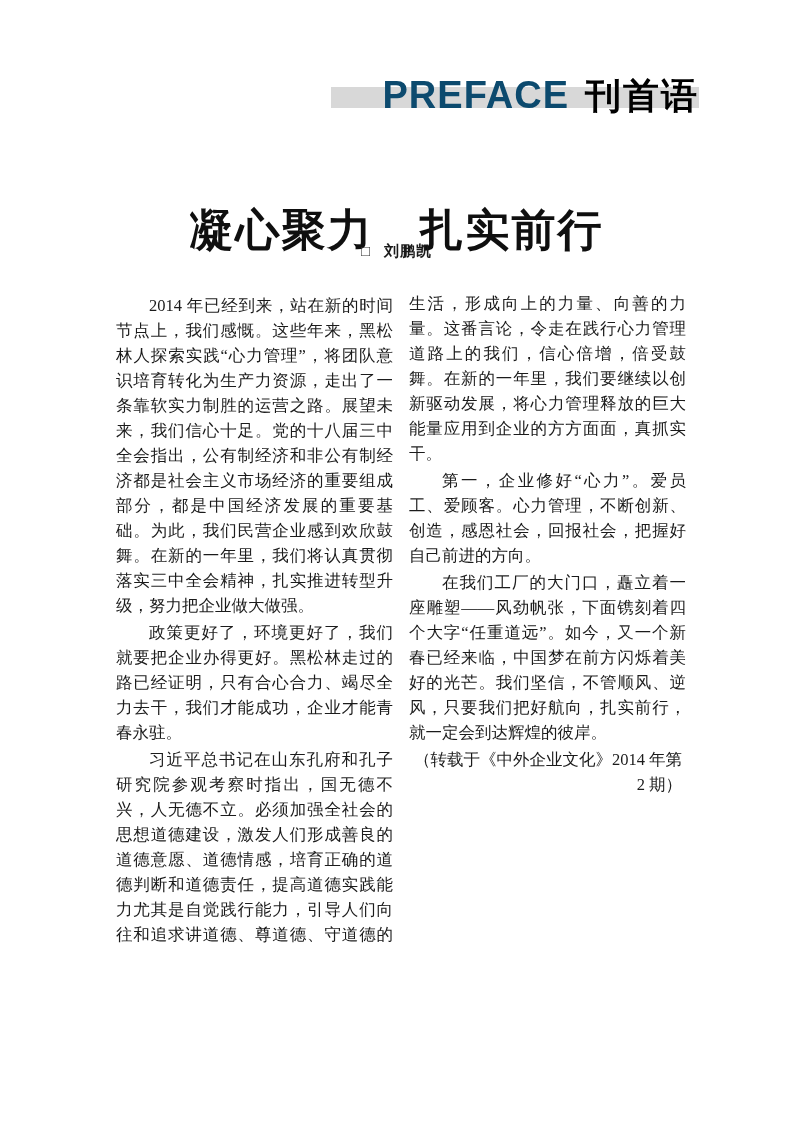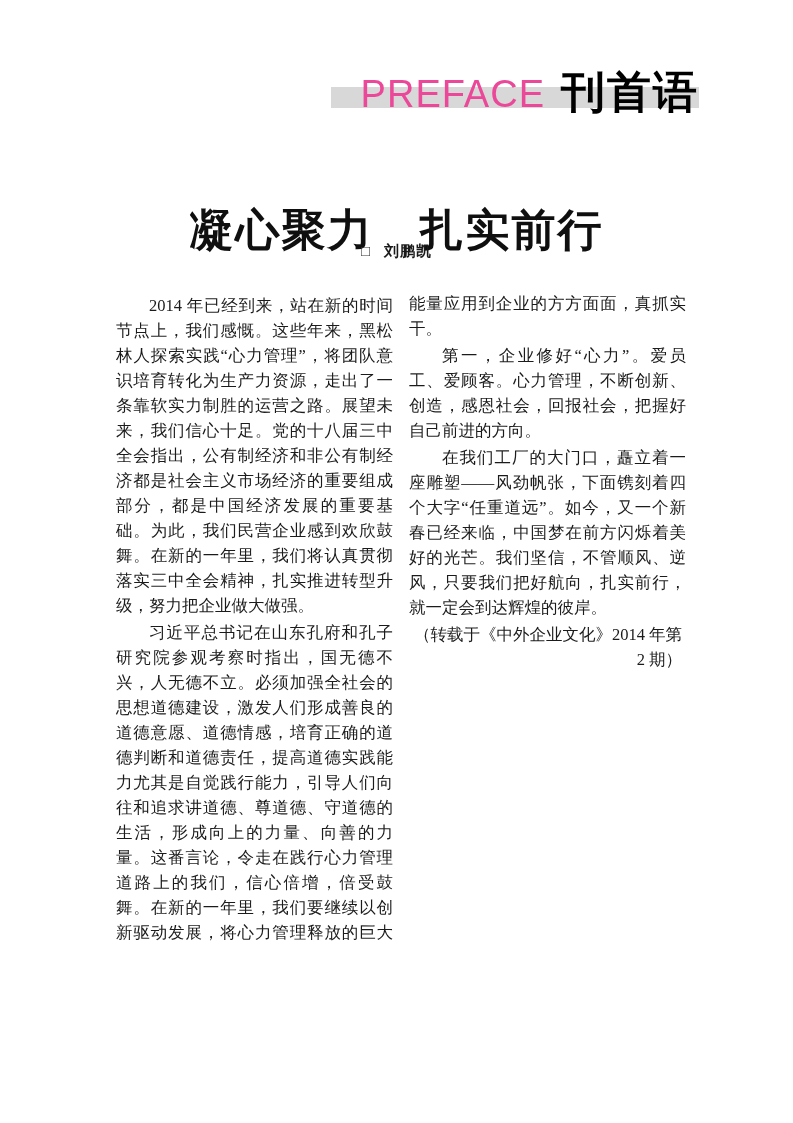--- a/index.html
+++ b/index.html
@@ -31,30 +31,30 @@
   .header-text {
     position: absolute;
     right: 0;
     bottom: 0;
     display: flex;
     align-items: baseline;
     white-space: nowrap;
   }
   .preface-en {
     font-family: "Liberation Sans", sans-serif;
-    font-weight: normal;
+    font-weight: bold;
     font-size: 38px;
     line-height: 1;
-    color: #ec4899;
+    color: #0c4a6e;
     letter-spacing: 1px;
   }
   .preface-cn {
     font-family: "Liberation Sans", sans-serif;
     font-weight: bold;
-    font-size: 44px;
+    font-size: 36px;
     line-height: 1;
     color: #000000;
     margin-left: 16px;
     letter-spacing: 2px;
   }
 
   
   .article-title {
     position: absolute;
     left: 0;
@@ -125,19 +125,20 @@
 
   <h1 class="article-title">凝心聚力　扎实前行</h1>
 
   <div class="author-line">
     <span class="author-marker">□</span>
     <span class="author-name">刘鹏凯</span>
   </div>
 
   <div class="article-body">
     <p>2014 年已经到来，站在新的时间节点上，我们感慨。这些年来，黑松林人探索实践“心力管理”，将团队意识培育转化为生产力资源，走出了一条靠软实力制胜的运营之路。展望未来，我们信心十足。党的十八届三中全会指出，公有制经济和非公有制经济都是社会主义市场经济的重要组成部分，都是中国经济发展的重要基础。为此，我们民营企业感到欢欣鼓舞。在新的一年里，我们将认真贯彻落实三中全会精神，扎实推进转型升级，努力把企业做大做强。</p>
+    <p>政策更好了，环境更好了，我们就要把企业办得更好。黑松林走过的路已经证明，只有合心合力、竭尽全力去干，我们才能成功，企业才能青春永驻。</p>
     <p>习近平总书记在山东孔府和孔子研究院参观考察时指出，国无德不兴，人无德不立。必须加强全社会的思想道德建设，激发人们形成善良的道德意愿、道德情感，培育正确的道德判断和道德责任，提高道德实践能力尤其是自觉践行能力，引导人们向往和追求讲道德、尊道德、守道德的生活，形成向上的力量、向善的力量。这番言论，令走在践行心力管理道路上的我们，信心倍增，倍受鼓舞。在新的一年里，我们要继续以创新驱动发展，将心力管理释放的巨大能量应用到企业的方方面面，真抓实干。</p>
     <p>第一，企业修好“心力”。爱员工、爱顾客。心力管理，不断创新、创造，感恩社会，回报社会，把握好自己前进的方向。</p>
     <p>在我们工厂的大门口，矗立着一座雕塑——风劲帆张，下面镌刻着四个大字“任重道远”。如今，又一个新春已经来临，中国梦在前方闪烁着美好的光芒。我们坚信，不管顺风、逆风，只要我们把好航向，扎实前行，就一定会到达辉煌的彼岸。</p>
     <p class="citation">（转载于《中外企业文化》2014 年第 2 期）</p>
   </div>
 
 </div>
 
 </body></html>

